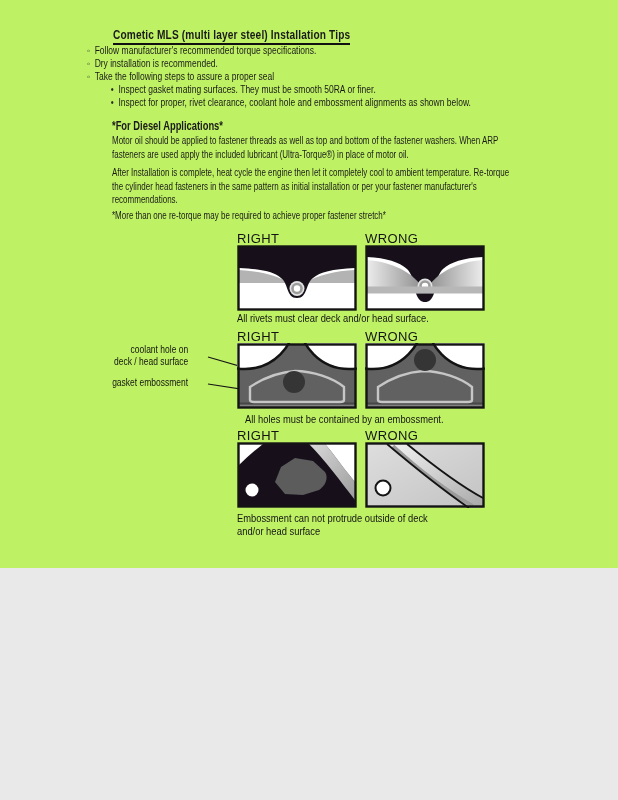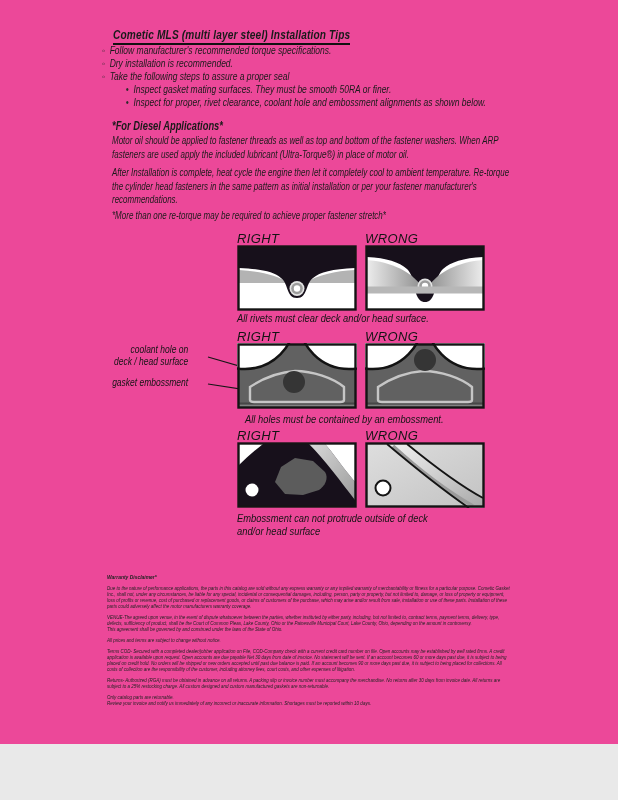--- a/index.html
+++ b/index.html
@@ -1,34 +1,33 @@
 <!DOCTYPE html>
 <html><head>
 <meta charset="utf-8">
 <style>
   html,body{margin:0;padding:0;background:#e9e9e9;}
   .page{
-    position:relative; width:618px; height:744px; margin:0 auto;
-    background:#ec4899; overflow:hidden; color:#1a1a1a;
+    position:relative; width:618px; height:568px; margin:0 auto;
+    background:#bef264; overflow:hidden; color:#1a1a1a;
     font-family:"Liberation Sans","DejaVu Sans",sans-serif;
-    font-style:italic;
   }
   .abs{position:absolute;}
   .sx75{transform:scaleX(.75);transform-origin:0 0;}
   .sx78{transform:scaleX(.78);transform-origin:0 0;}
   .sx80{transform:scaleX(.80);transform-origin:0 0;}
   .sx85{transform:scaleX(.85);transform-origin:0 0;}
   .sx90{transform:scaleX(.90);transform-origin:0 0;}
   .nowrap{white-space:nowrap;}
 
   .title{
     font-size:13.5px; font-weight:bold; letter-spacing:.2px;
     border-bottom:2px solid #111; padding-bottom:1px; display:inline-block;
   }
-  .bullets{left:102px; top:44px; font-size:10px; line-height:13px;}
+  .bullets{left:87px; top:44px; font-size:10px; line-height:13px;}
   .b-line{height:13px;}
   .b-sub{padding-left:28px;}
   .marker{display:inline-block; width:9px; color:#2a2a2a;}
 
   .h-diesel{font-size:12px; font-weight:bold;}
   .body-p{font-size:10px; line-height:13.5px; width:512px; margin:0;}
 
   .dg-label{width:120px; text-align:left; font-size:13px; letter-spacing:.4px; color:#141414;}
   .dg-caption{font-size:11px; line-height:13px; color:#141414;}
   .side-label{width:132px; text-align:right; font-size:10px; line-height:12px; color:#141414;}

